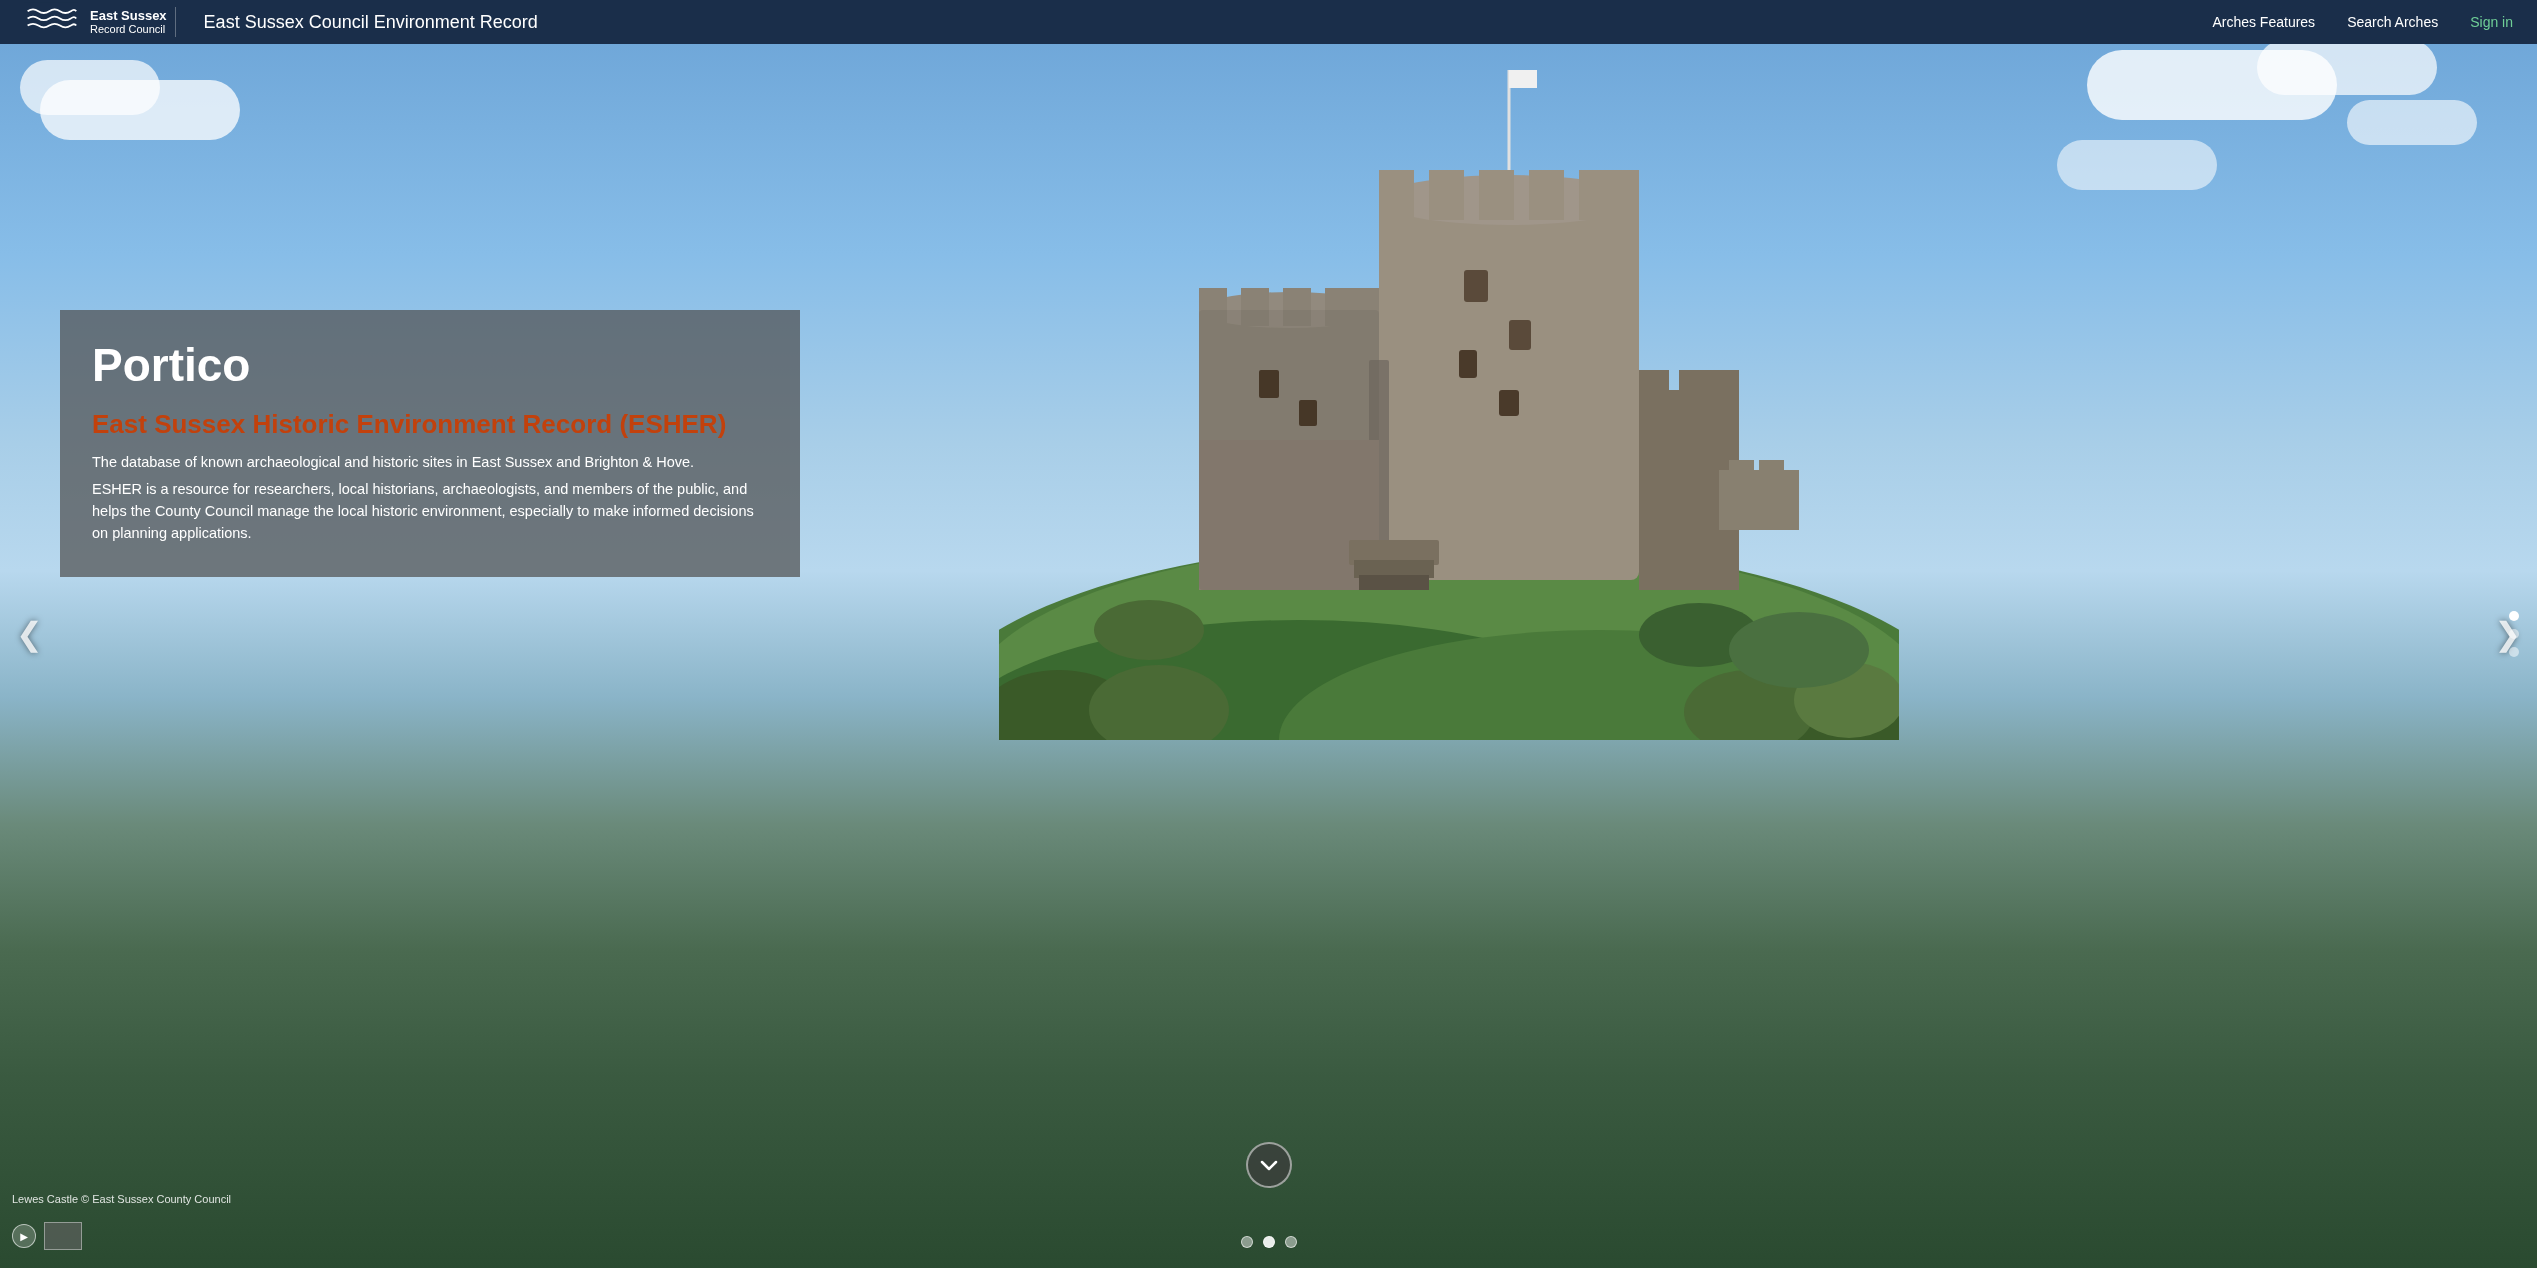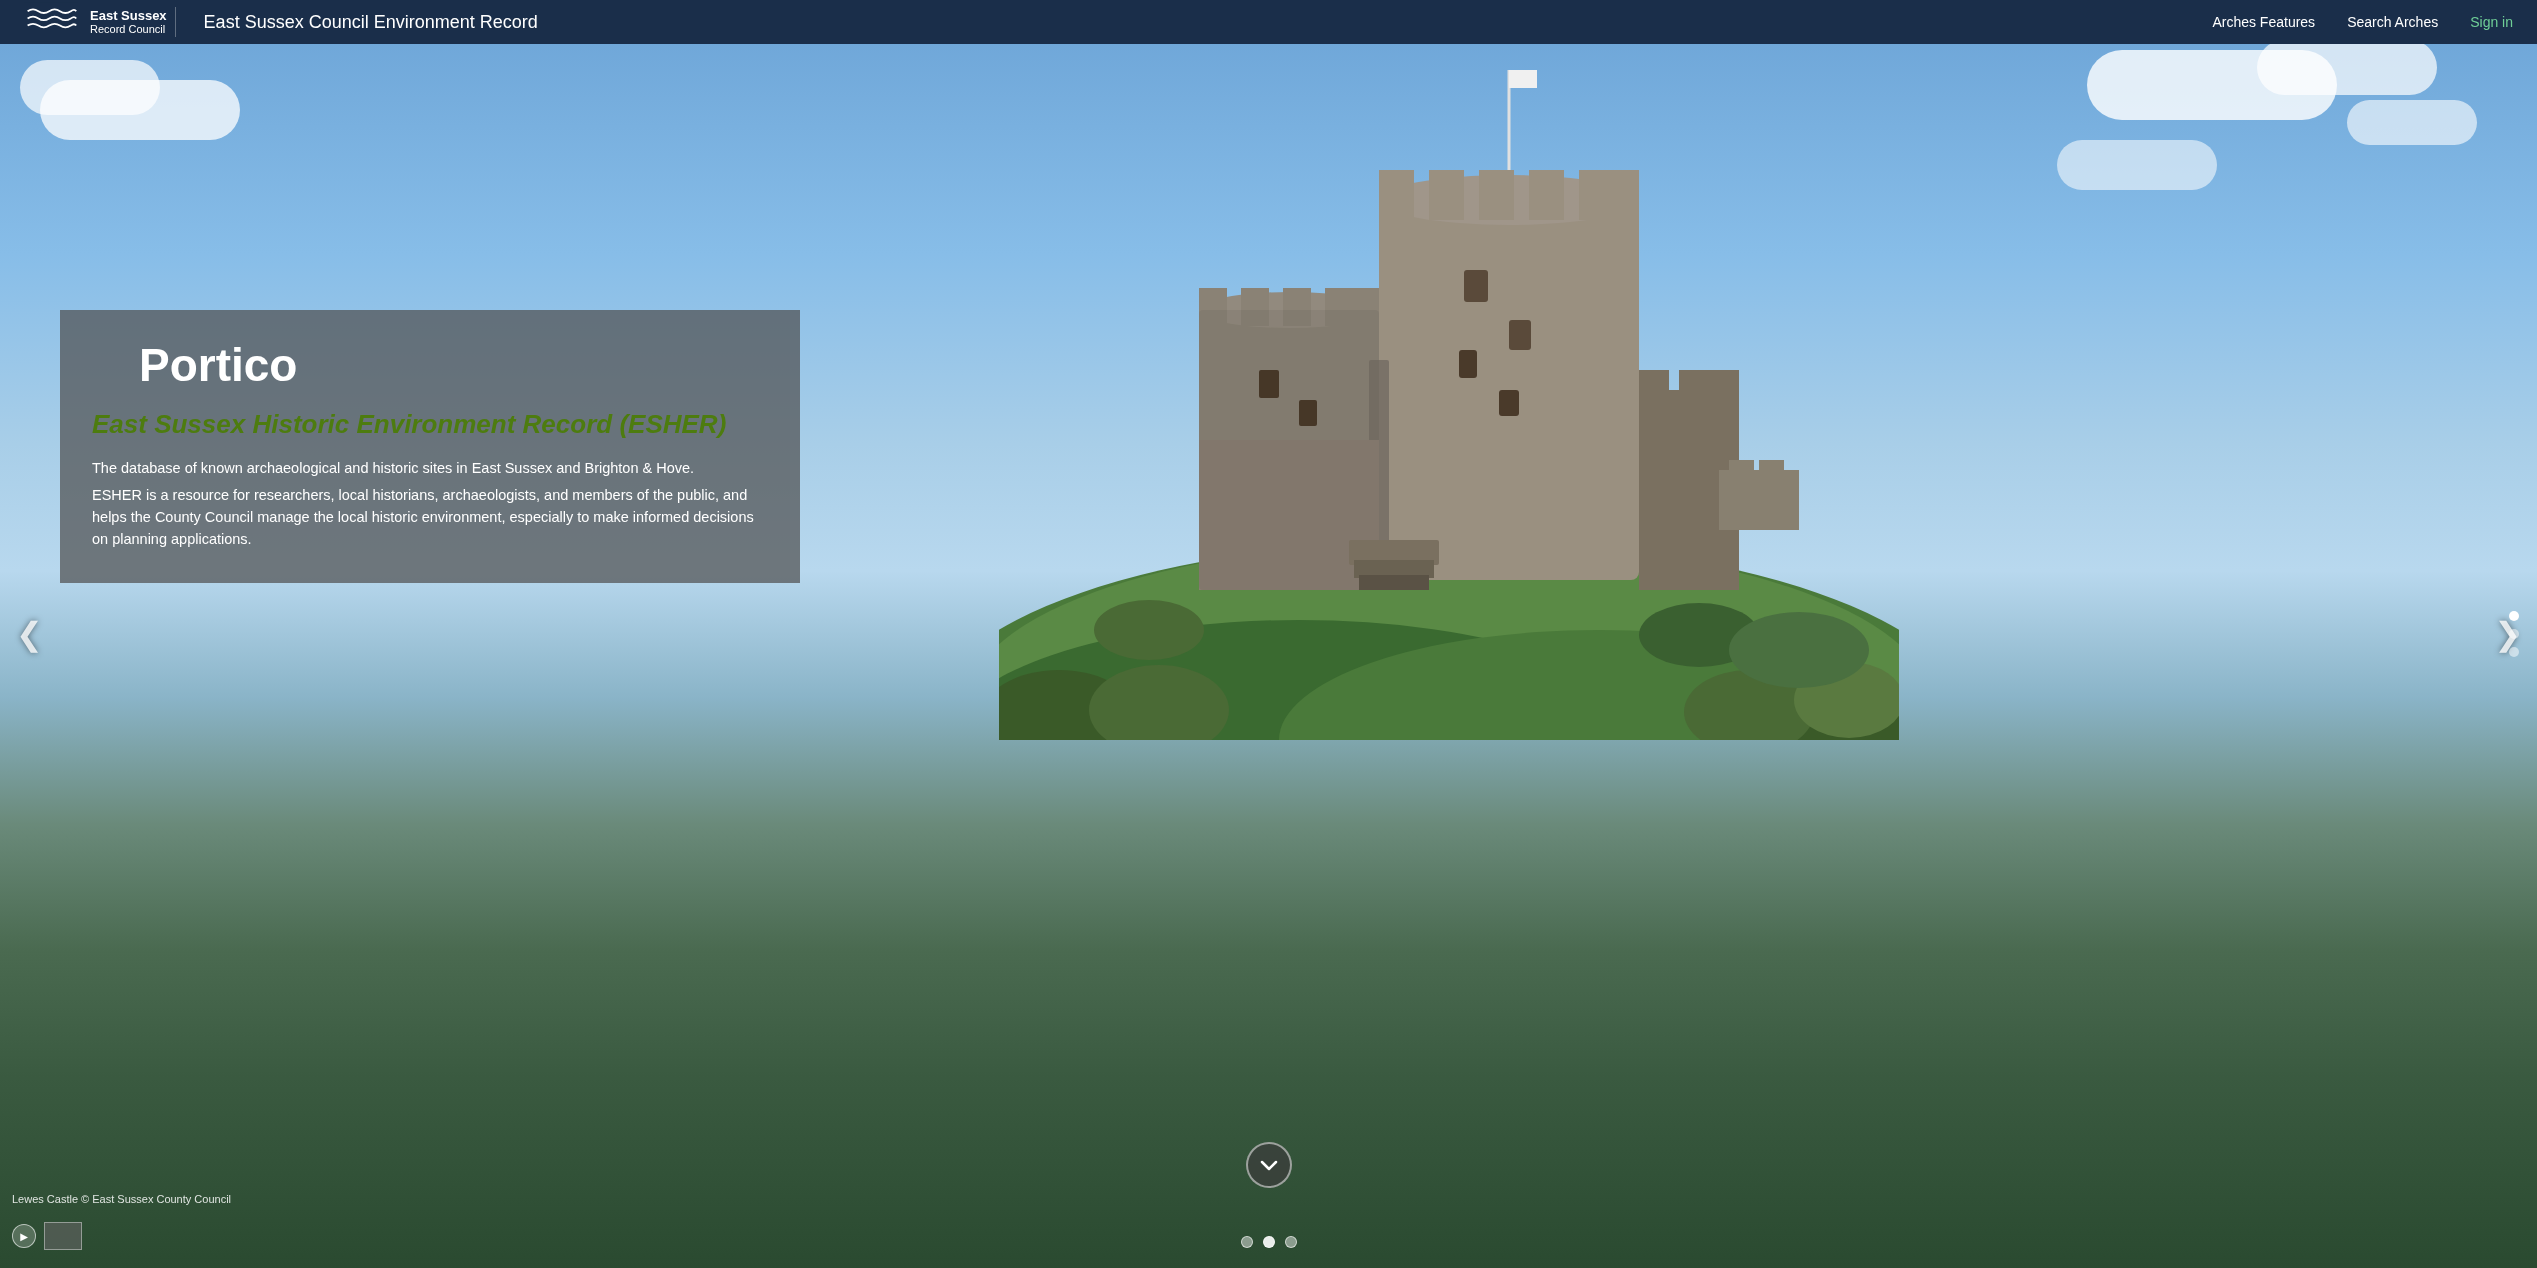--- a/index.html
+++ b/index.html
@@ -146,29 +146,27 @@
       width: 740px;
       background: rgba(80, 80, 80, 0.72);
       padding: 28px 32px 32px;
       color: #fff;
     }
     #overlay-portico {
       font-size: 46px;
       font-weight: bold;
       color: #fff;
       margin-bottom: 16px;
-      margin-left: 47px;
     }
     #overlay-subtitle {
       font-size: 26px;
       font-weight: bold;
-      color: #4d7c0f;
-      margin-bottom: 16px;
+      color: #c2410c;
+      margin-bottom: 10px;
       line-height: 1.3;
-      font-style: italic;
     }
     #overlay-desc1 {
       font-size: 14.5px;
       color: #fff;
       margin-bottom: 4px;
       line-height: 1.5;
     }
     #overlay-desc2 {
       font-size: 14.5px;
       color: #fff;

